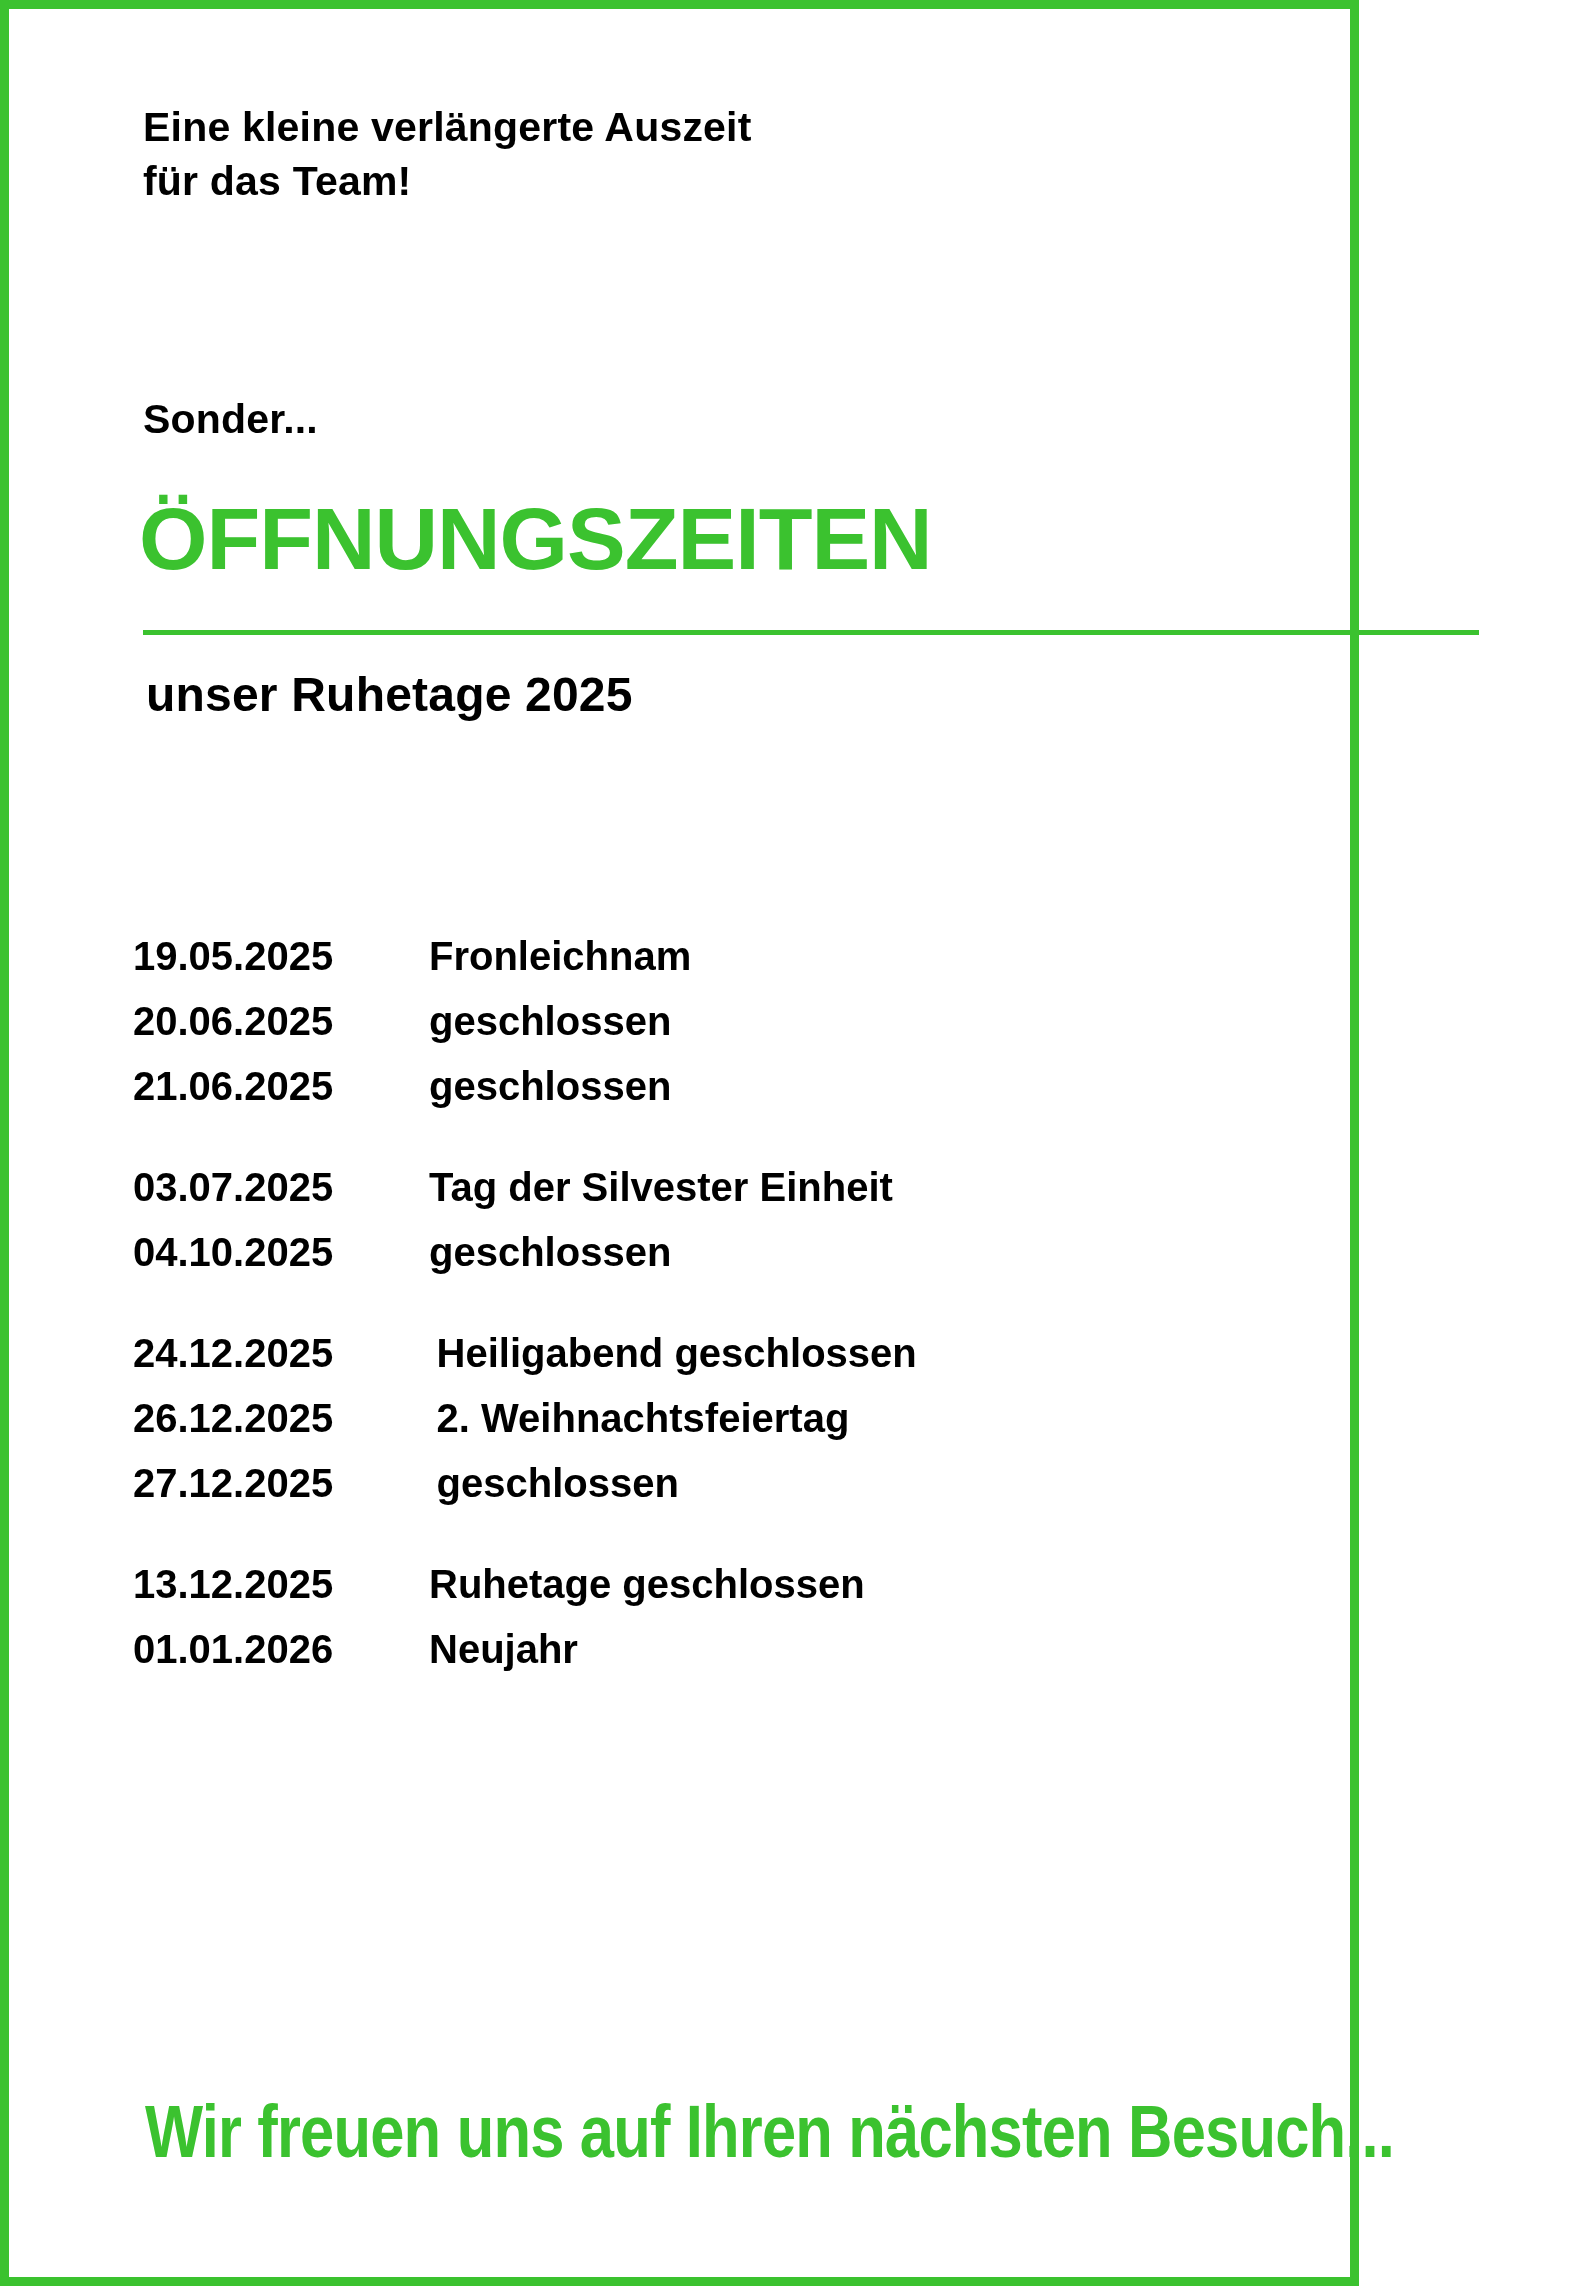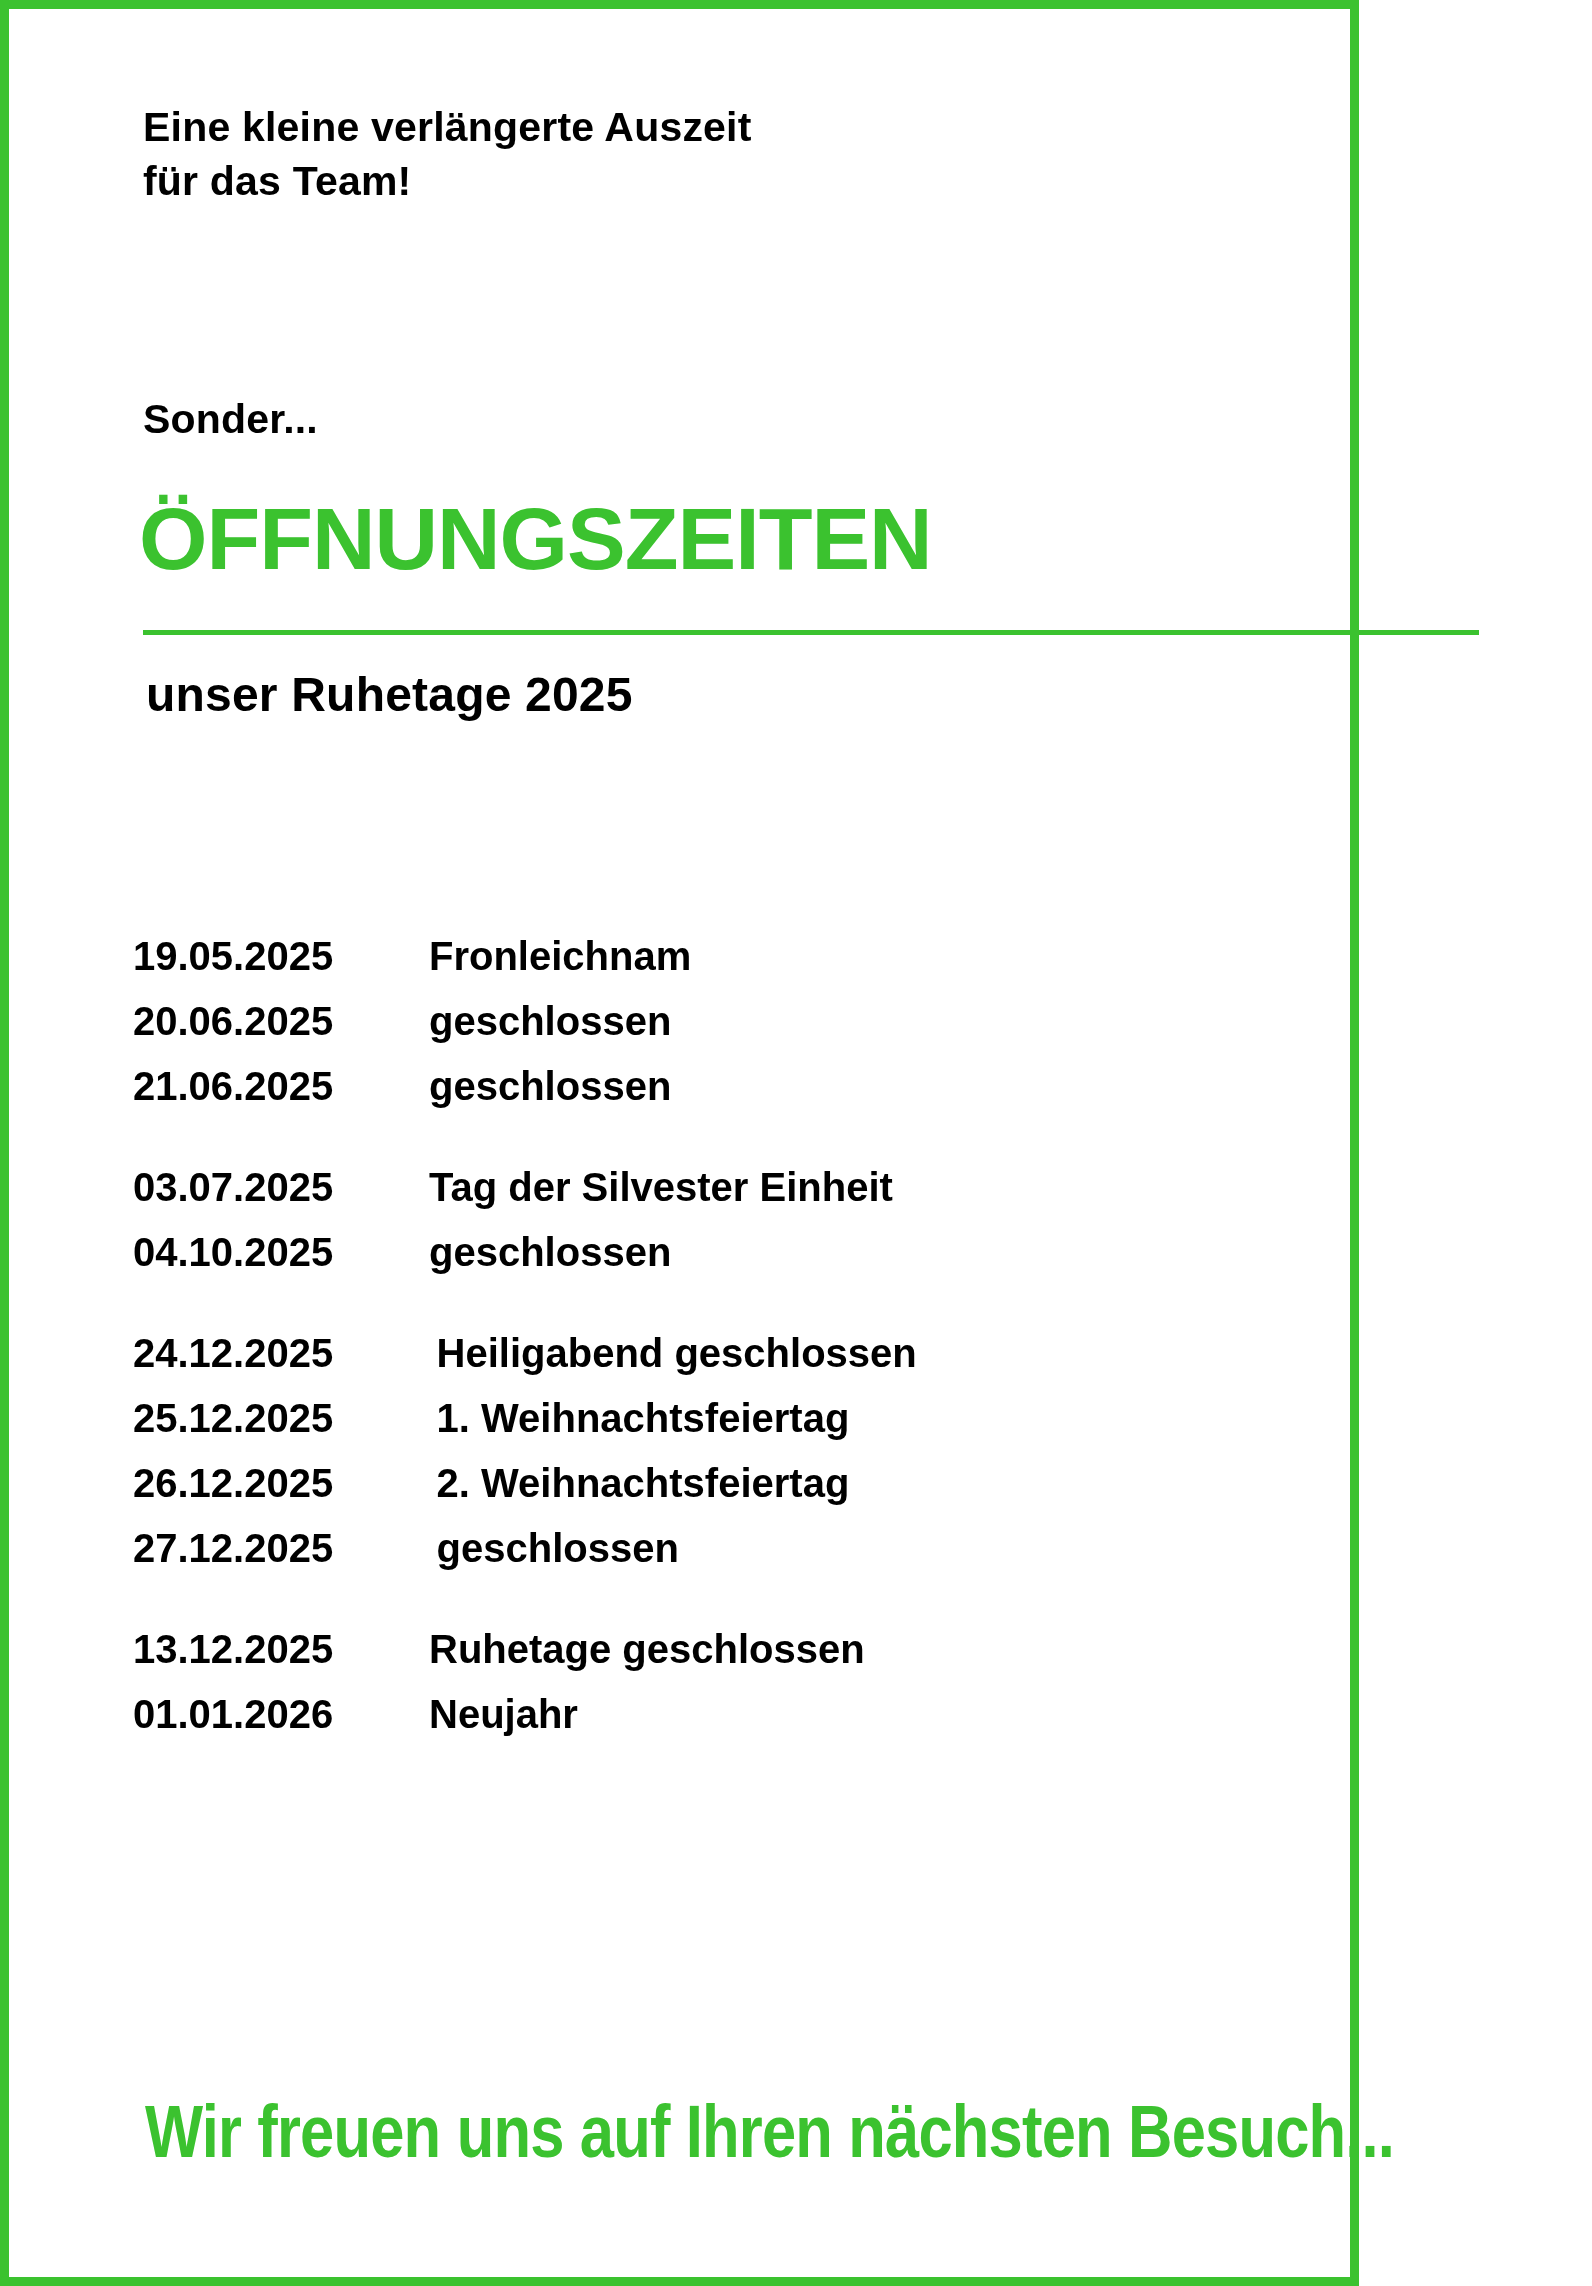--- a/index.html
+++ b/index.html
@@ -155,24 +155,20 @@
         <span class="desc">geschlossen</span>
       </div>
     </div>
 
     <div class="group">
       <div class="row">
         <span class="date">24.12.2025</span>
         <span class="desc indent">Heiligabend geschlossen</span>
       </div>
       <div class="row">
-        <span class="date">25.12.2025</span>
-        <span class="desc indent">1. Weihnachtsfeiertag</span>
-      </div>
-      <div class="row">
         <span class="date">26.12.2025</span>
         <span class="desc indent">2. Weihnachtsfeiertag</span>
       </div>
       <div class="row">
         <span class="date">27.12.2025</span>
         <span class="desc indent">geschlossen</span>
       </div>
     </div>
 
     <div class="group">

